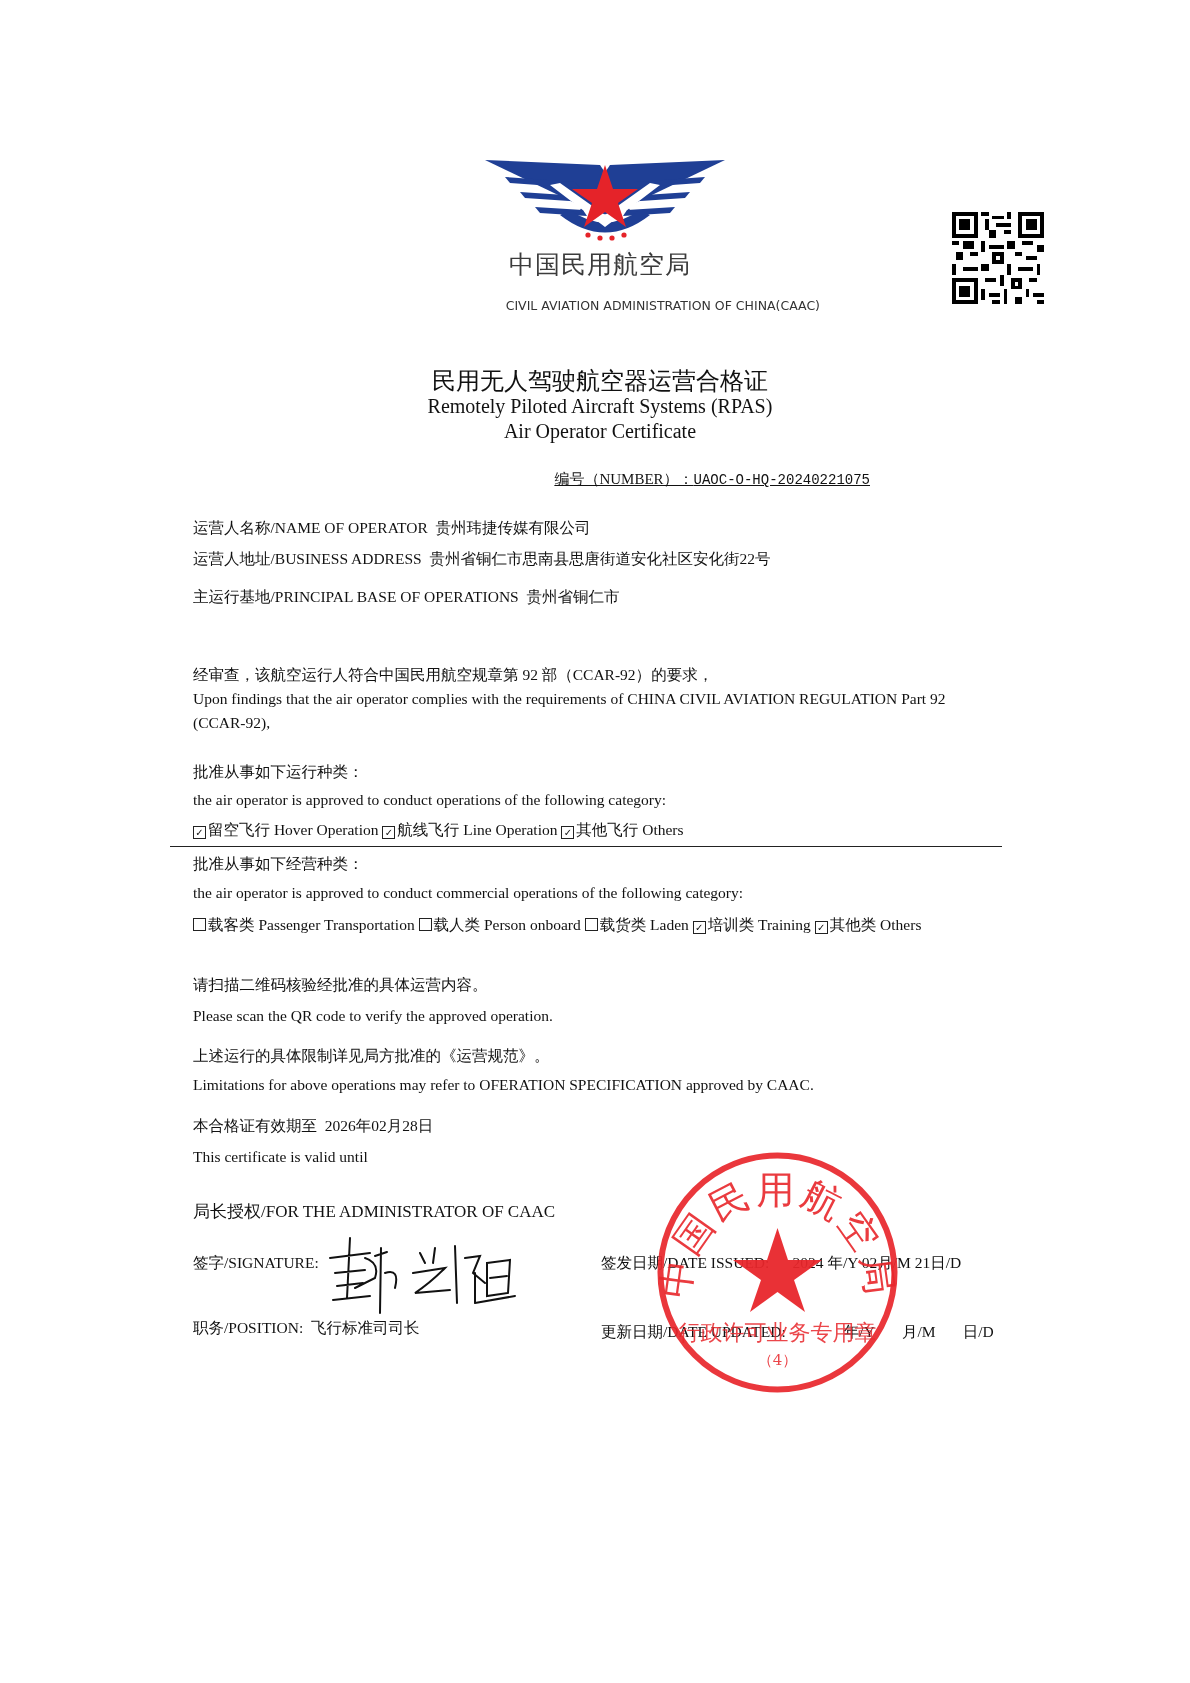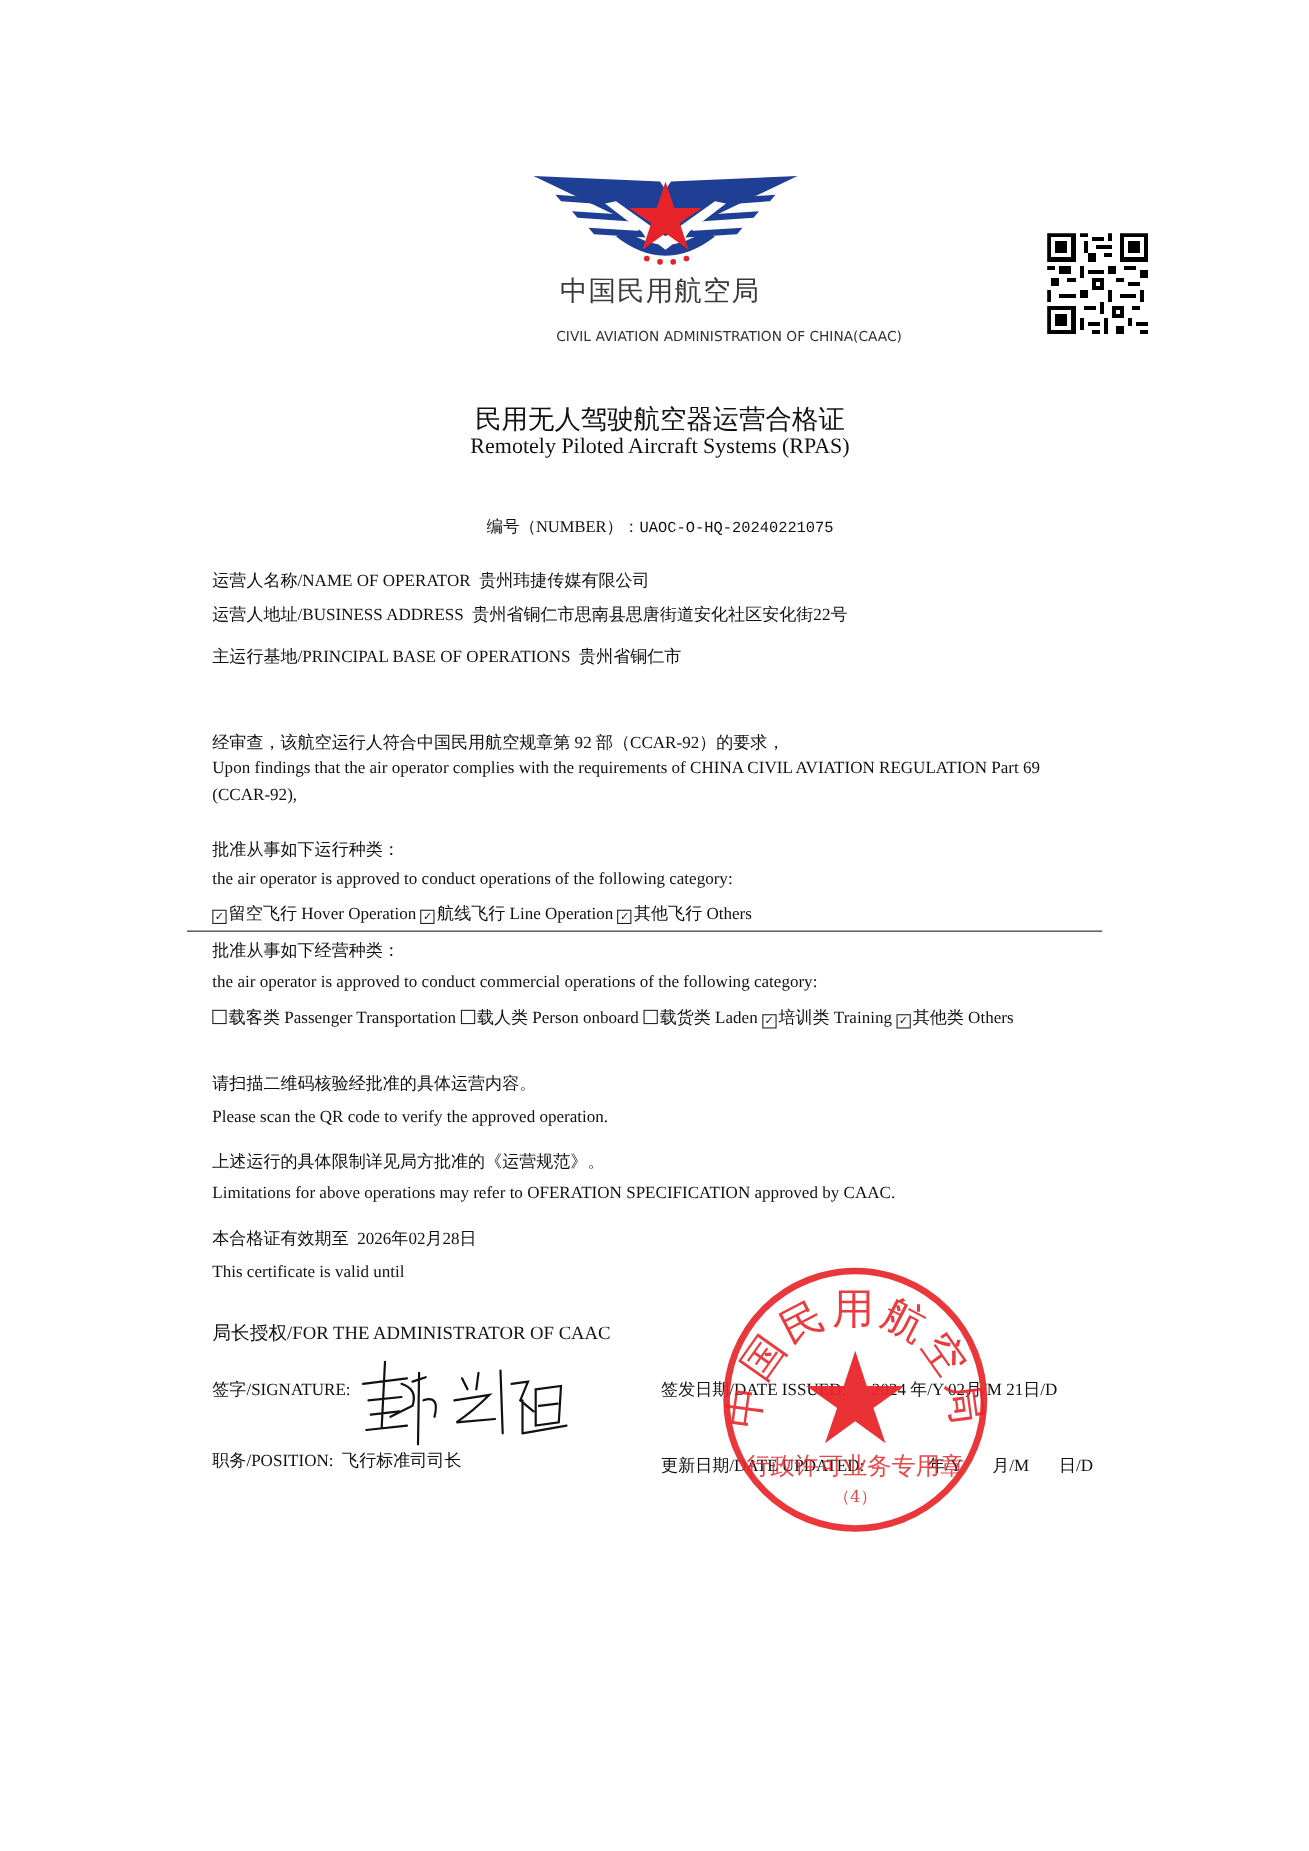--- a/index.html
+++ b/index.html
@@ -4,21 +4,21 @@
   <style>
     html, body { margin: 0; padding: 0; background: #ffffff; }
     body { width: 1190px; height: 1683px; position: relative; overflow: hidden; font-family: "Liberation Serif", "DejaVu Serif", serif; color: #111; }
     .abs { position: absolute; }
     .logo { left: 480px; top: 155px; width: 250px; height: 90px; }
     .caac-cn { left: 400px; top: 248px; width: 400px; text-align: center; font-family: "DejaVu Sans", sans-serif; font-size: 25px; color: #3b3b3b; letter-spacing: 1px; }
     .caac-en { left: 380px; top: 298px; width: 440px; text-align: right; font-family: "DejaVu Sans", sans-serif; font-size: 12.5px; color: #333; }
     .qr { left: 952px; top: 212px; width: 92px; height: 92px; }
     .title-cn { left: 330px; top: 350px; width: 540px; text-align: center; font-family: "DejaVu Sans", sans-serif; font-size: 24px; color: #111; margin-top: 15px; }
     .title-en { left: 330px; top: 394px; width: 540px; text-align: center; font-size: 20px; line-height: 25px; }
-    .number { left: 330px; top: 470px; width: 540px; text-align: center; font-size: 15px; }
+    .number { left: 330px; top: 470px; width: 540px; text-align: right; font-size: 15px; text-decoration: underline; }
     .number .mono { font-family: "Liberation Mono", "DejaVu Sans Mono", monospace; font-size: 14px; }
     .line { left: 180px; font-size: 15.5px; white-space: nowrap; margin-left: 13px; }
     .bold { font-weight: normal; }
     .rule { left: 170px; top: 846px; width: 832px; height: 0; border-top: 1.5px solid #222; }
     .cb { display: inline-block; width: 11px; height: 11px; border: 1px solid #222; font-size: 10px; line-height: 11px; text-align: center; vertical-align: -1px; margin-right: 2px; font-family: "DejaVu Sans", sans-serif; }
     .sig { left: 325px; top: 1228px; width: 200px; height: 90px; }
     .seal { left: 655px; top: 1150px; width: 245px; height: 245px; }
     .sign-label { font-size: 16px; }
   </style>
 </head>
@@ -94,20 +94,21 @@
       <rect x="22" y="22" width="3" height="1"></rect>
       <rect x="11" y="24" width="2" height="1"></rect>
       <rect x="17" y="23" width="2" height="2"></rect>
       <rect x="23" y="24" width="2" height="1"></rect>
   </g>
 </svg>
 
 <div class="abs title-cn">民用无人驾驶航空器运营合格证</div>
 <div class="abs title-en">
   <div>Remotely Piloted Aircraft Systems (RPAS)</div>
+  <div>Air Operator Certificate</div>
 </div>
 <div class="abs number">
   <span>编号（NUMBER）：</span><span class="mono">UAOC-O-HQ-20240221075</span>
 </div>
 
 <div class="abs line" style="top:518px">
   <span>运营人名称/NAME OF OPERATOR</span>&nbsp;
   <span>贵州玮捷传媒有限公司</span>
 </div>
 <div class="abs line" style="top:549px">
@@ -115,21 +116,21 @@
   <span>贵州省铜仁市思南县思唐街道安化社区安化街22号</span>
 </div>
 <div class="abs line" style="top:587px">
   <span>主运行基地/PRINCIPAL BASE OF OPERATIONS</span>&nbsp;
   <span>贵州省铜仁市</span>
 </div>
 
 <div class="abs line" style="top:665px">
   <span>经审查，该航空运行人符合</span><span class="bold">中国民用航空规章第 92 部（CCAR-92）</span><span>的要求，</span>
 </div>
-<div class="abs line" style="top:690px">Upon findings that the air operator complies with the requirements of CHINA CIVIL AVIATION REGULATION Part 69</div>
+<div class="abs line" style="top:690px">Upon findings that the air operator complies with the requirements of CHINA CIVIL AVIATION REGULATION Part 92</div>
 <div class="abs line" style="top:714px">(CCAR-92),</div>
 
 <div class="abs line" style="top:762px">批准从事如下运行种类：</div>
 <div class="abs line" style="top:791px">the air operator is approved to conduct operations of the following category:</div>
 <div class="abs line" style="top:820px">
   <span><span class="cb">✓</span><span>留空飞行  Hover Operation</span></span>
   <span><span class="cb">✓</span><span>航线飞行  Line Operation</span></span>
   <span><span class="cb">✓</span><span>其他飞行  Others</span></span>
 </div>
 <div class="abs rule"></div>

